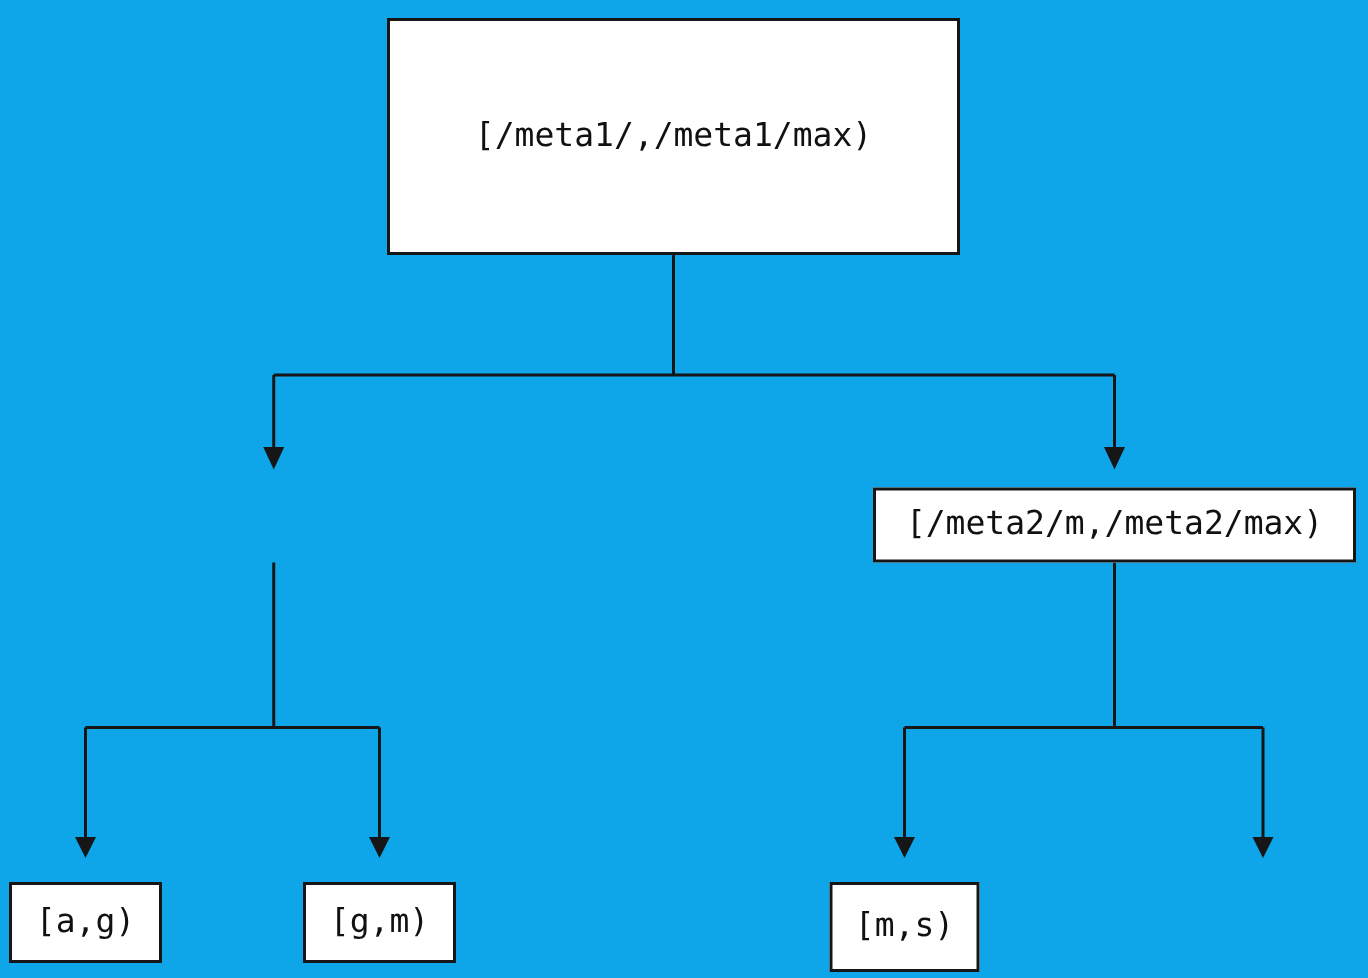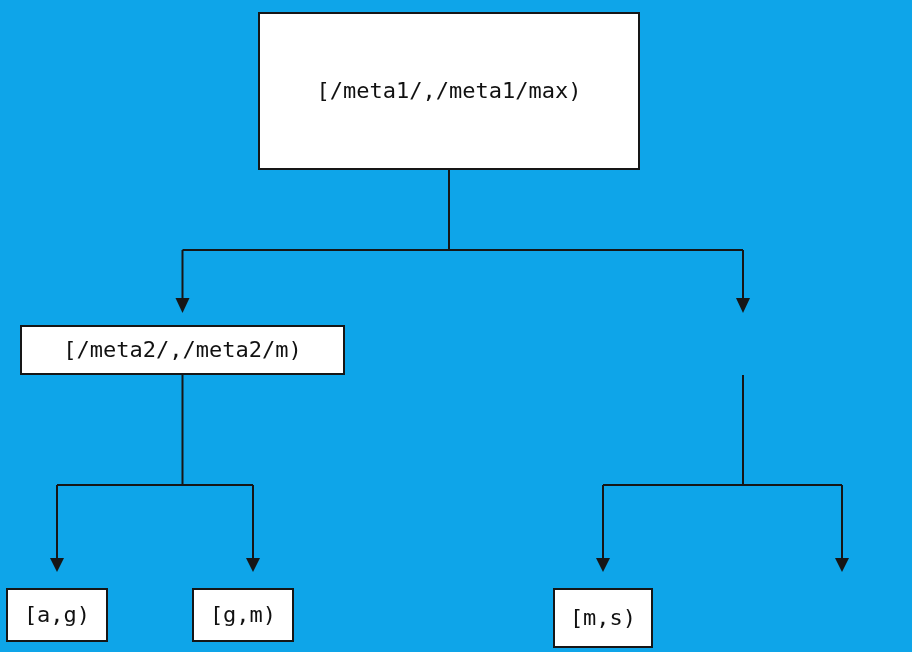--- a/index.html
+++ b/index.html
@@ -41,21 +41,21 @@
     align-items: center;
     justify-content: center;
     font-size: 22px;
     line-height: 1;
     white-space: nowrap;
   }
   .node-root       { left: 258px; top: 12px;  width: 382px; height: 158px; }
   .node-mid-left   { left: 20px;  top: 325px; width: 325px; height: 50px;  }
   .node-mid-right  { left: 582px; top: 325px; width: 322px; height: 50px;  }
   .node-leaf-ag    { left: 6px;   top: 588px; width: 102px; height: 54px;  }
-  .node-leaf-gm    { left: 192px; top: 588px; width: 102px; height: 54px;  }
+  .node-leaf-gm    { left: 202px; top: 588px; width: 102px; height: 54px;  }
   .node-leaf-ms    { left: 553px; top: 588px; width: 100px; height: 60px;  }
   .node-leaf-smax  { left: 778px; top: 588px; width: 129px; height: 54px;  }
 </style>
 </head>
 <body>
 
 <div class="canvas">
 
   <svg class="edges-svg" viewBox="0 0 912 652" xmlns="http://www.w3.org/2000/svg">
 
@@ -68,22 +68,22 @@
     <polygon points="175.5,298 189.5,298 182.5,313"></polygon>
     <polygon points="736,298 750,298 743,313"></polygon>
     <polygon points="50,558 64,558 57,572"></polygon>
     <polygon points="246,558 260,558 253,572"></polygon>
     <polygon points="596,558 610,558 603,572"></polygon>
     <polygon points="835,558 849,558 842,572"></polygon>
   </svg>
 
   <div class="node node-root">[/meta1/,/meta1/max)</div>
 
-  <div class="node node-mid-left">[/meta2/,/meta2/m)</div>
 
+  <div class="node node-mid-right">[/meta2/m,/meta2/max)</div>
 
   <div class="node node-leaf-ag">[a,g)</div>
 
   <div class="node node-leaf-gm">[g,m)</div>
 
   <div class="node node-leaf-ms">[m,s)</div>
 
 
 </div>
 

